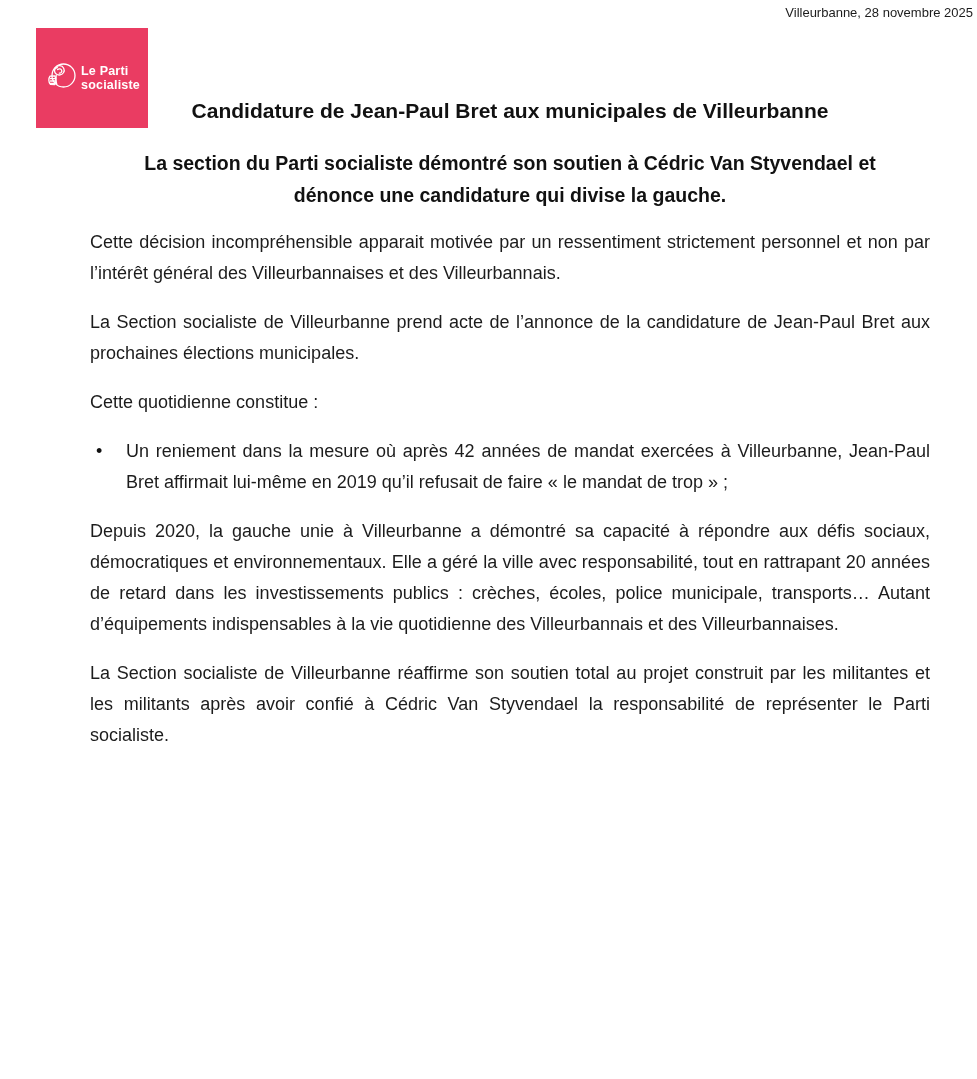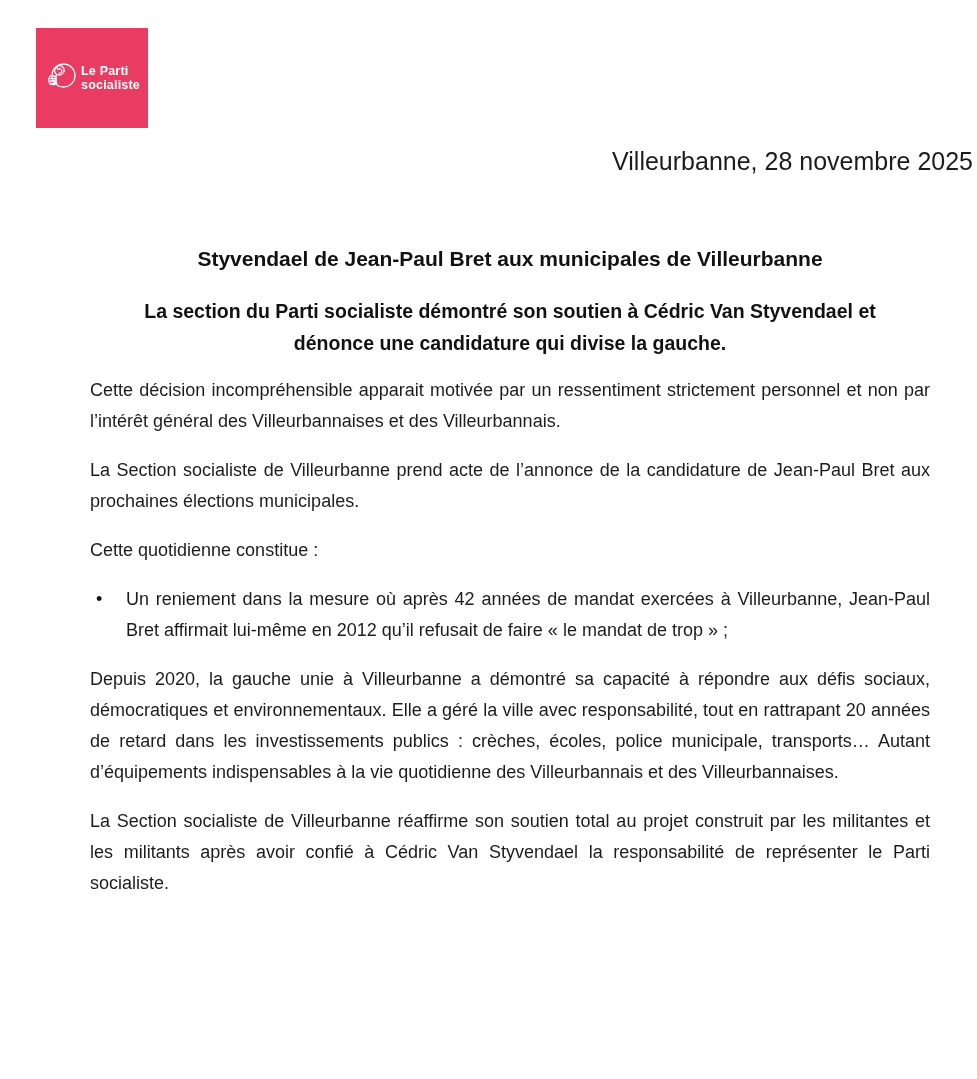--- a/index.html
+++ b/index.html
@@ -21,22 +21,22 @@
     color:#ffffff;font-weight:bold;font-size:12.5px;line-height:1.15;
     letter-spacing:.2px;
   }
 
   
   .content{
     position:absolute;left:90px;top:0;width:840px;
     color:#1C1C1C;
   }
   .date-line{
-    padding-top:148px;text-align:right;
-    font-size:25px;line-height:26px;color:#1C1C1C;
+    text-align:right;
+    font-size:13px;line-height:26px;color:#1C1C1C;
     
     margin-right:-43px;
   }
   .doc-title{
     margin:72px 0 0 0;text-align:center;
     font-size:21px;font-weight:bold;line-height:26px;color:#111111;
   }
   .doc-subtitle{
     margin:23px auto 0 auto;max-width:812px;text-align:center;
     font-size:19.5px;font-weight:bold;line-height:32px;color:#111111;
@@ -80,34 +80,34 @@
         <span>Le Parti</span><br>
         <span>socialiste</span>
       </span>
     </div>
   </div>
 
   <div class="content">
 
     <div class="date-line">Villeurbanne, 28 novembre 2025</div>
 
-    <h1 class="doc-title">Styvendael de Jean-Paul Bret aux municipales de Villeurbanne</h1>
+    <h1 class="doc-title">Candidature de Jean-Paul Bret aux municipales de Villeurbanne</h1>
 
     <h2 class="doc-subtitle">La section du Parti socialiste démontré son soutien à Cédric Van Styvendael et dénonce une candidature qui divise la gauche.</h2>
 
     <div class="body-text">
 
       <p class="para">Cette décision incompréhensible apparait motivée par un ressentiment strictement personnel et non par l’intérêt général des Villeurbannaises et des Villeurbannais.</p>
 
       <p class="para">La Section socialiste de Villeurbanne prend acte de l’annonce de la candidature de Jean-Paul Bret aux prochaines élections municipales.</p>
 
       <p class="para">Cette quotidienne constitue :</p>
 
       <ul class="bullet-list">
-        <li>Un reniement dans la mesure où après 42 années de mandat exercées à Villeurbanne, Jean-Paul Bret affirmait lui-même en 2012 qu’il refusait de faire « le mandat de trop » ;</li>
+        <li>Un reniement dans la mesure où après 42 années de mandat exercées à Villeurbanne, Jean-Paul Bret affirmait lui-même en 2019 qu’il refusait de faire « le mandat de trop » ;</li>
       </ul>
 
 
       <p class="para">Depuis 2020, la gauche unie à Villeurbanne a démontré sa capacité à répondre aux défis sociaux, démocratiques et environnementaux. Elle a géré la ville avec responsabilité, tout en rattrapant 20 années de retard dans les investissements publics : crèches, écoles, police municipale, transports… Autant d’équipements indispensables à la vie quotidienne des Villeurbannais et des Villeurbannaises.</p>
 
       <p class="para">La Section socialiste de Villeurbanne réaffirme son soutien total au projet construit par les militantes et les militants après avoir confié à Cédric Van Styvendael la responsabilité de représenter le Parti socialiste.</p>
 
     </div>
   </div>
 </div>

